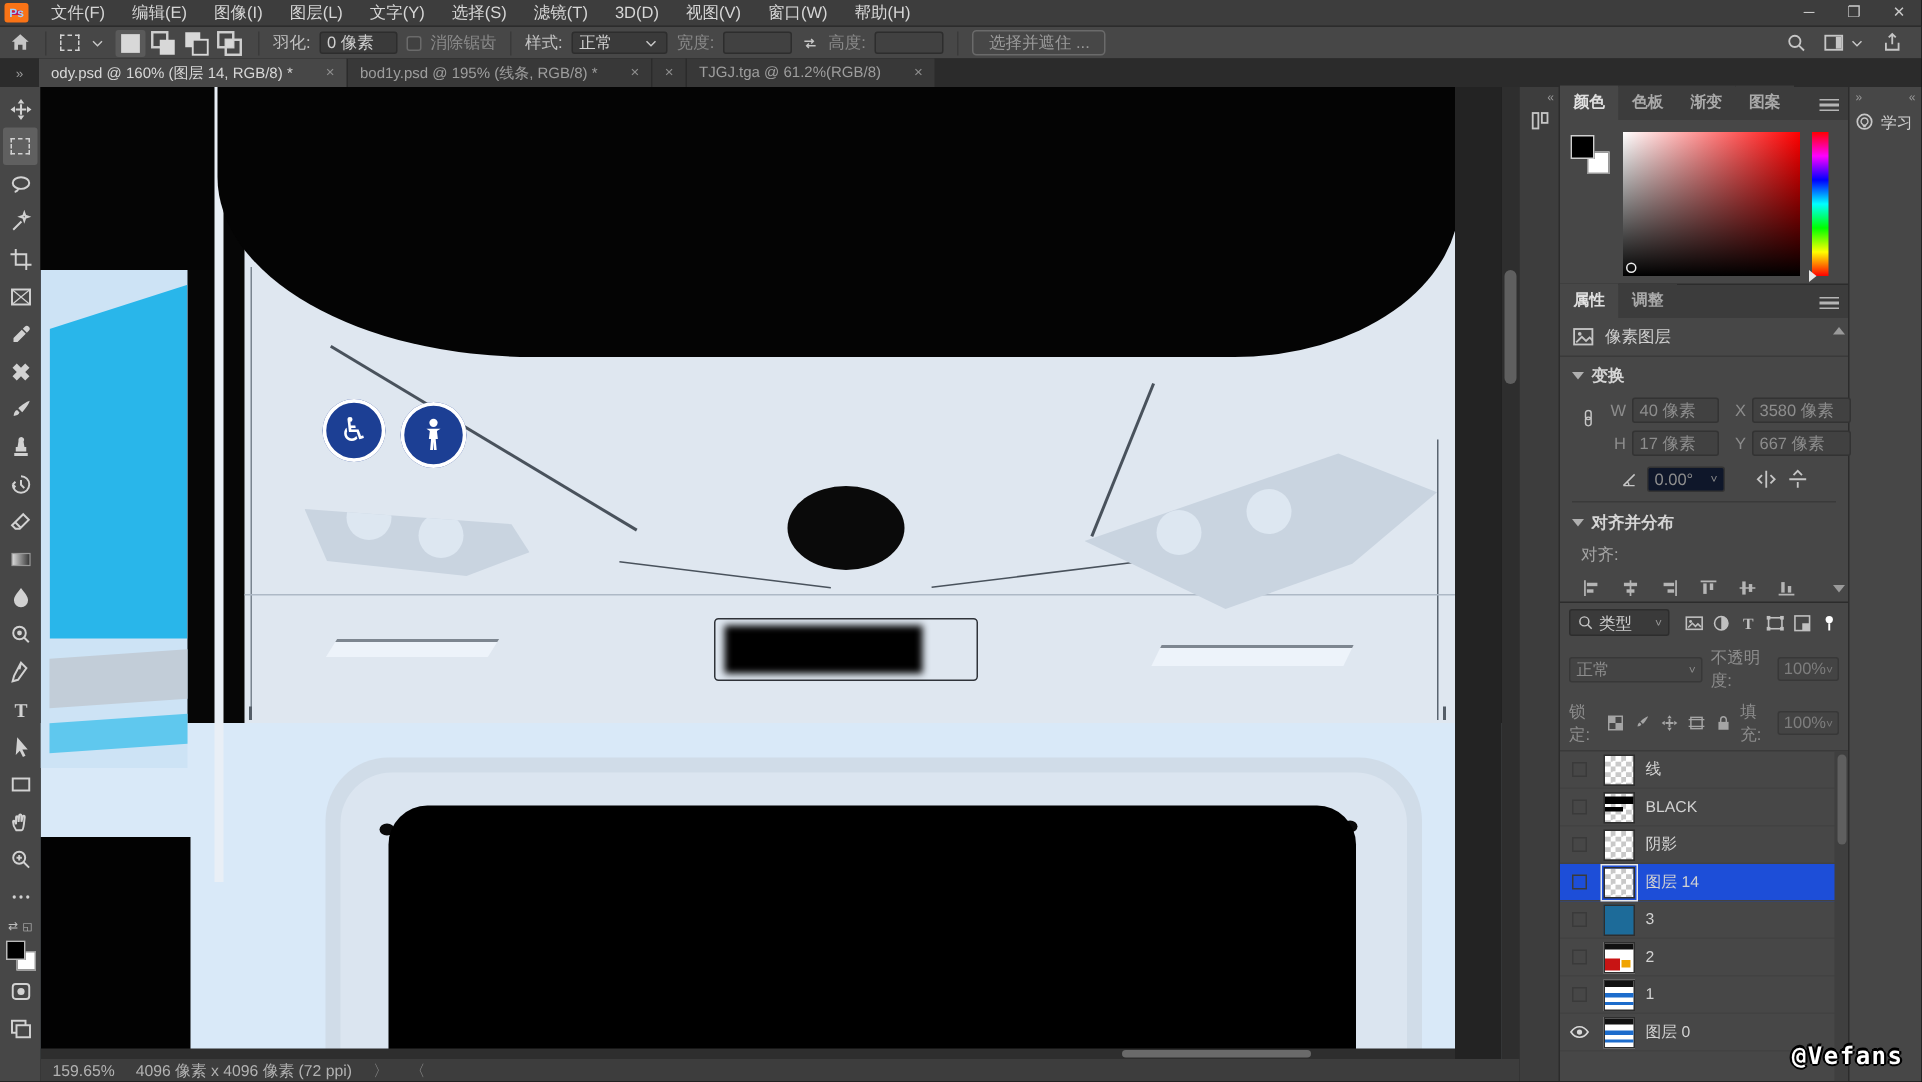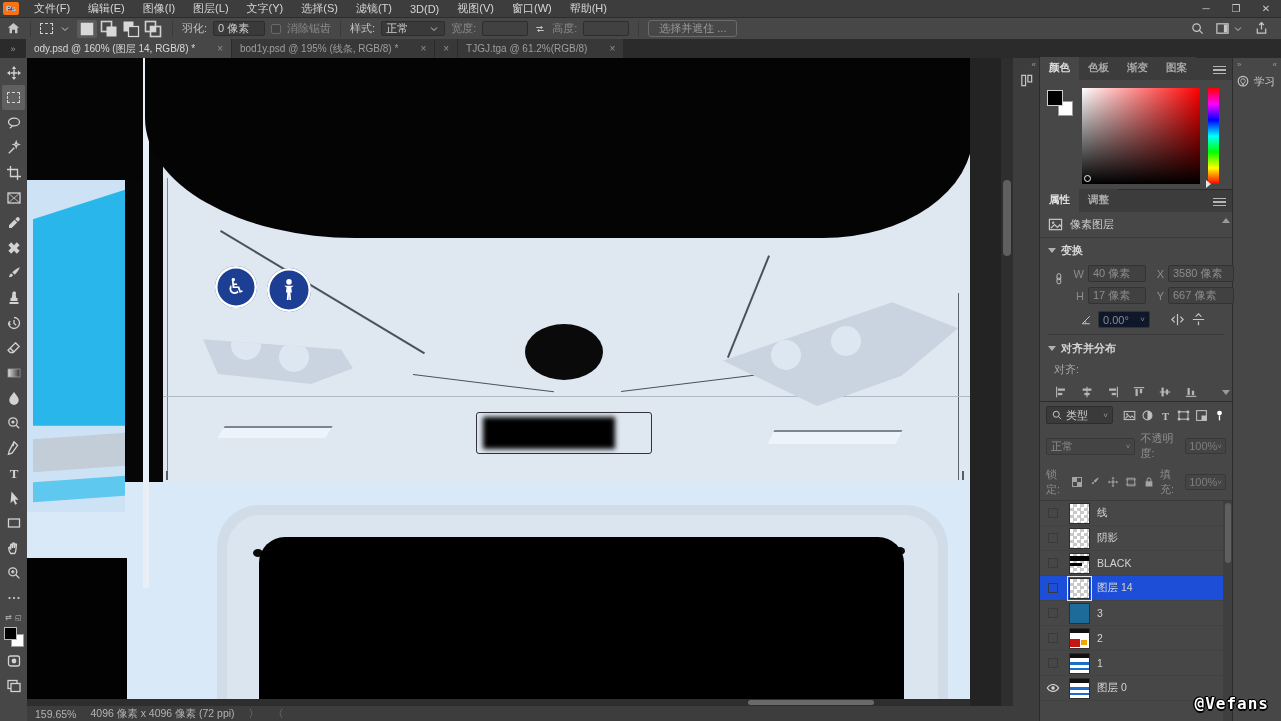--- a/index.html
+++ b/index.html
@@ -741,32 +741,32 @@
               <span class="vis-cell">
                 <span class="vis-box"></span>
               </span>
               <span class="thumb checker"></span>
               <span class="layer-name">线</span>
             </div>
             <div class="layer-row">
               <span class="vis-cell">
                 <span class="vis-box"></span>
               </span>
-              <span class="thumb checker"></span>
-              <span class="layer-name">阴影</span>
+              <span class="thumb checker">
+                <div style="position:absolute;left:0;top:2px;right:0;height:5px;background:#000"></div>
+                <div style="position:absolute;left:0;top:9px;right:7px;height:3px;background:#000"></div>
+              </span>
+              <span class="layer-name">BLACK</span>
             </div>
             <div class="layer-row">
               <span class="vis-cell">
                 <span class="vis-box"></span>
               </span>
-              <span class="thumb checker">
-                <div style="position:absolute;left:0;top:2px;right:0;height:5px;background:#000"></div>
-                <div style="position:absolute;left:0;top:9px;right:7px;height:3px;background:#000"></div>
-              </span>
-              <span class="layer-name">BLACK</span>
+              <span class="thumb checker"></span>
+              <span class="layer-name">阴影</span>
             </div>
             <div class="layer-row selected">
               <span class="vis-cell">
                 <span class="vis-box"></span>
               </span>
               <span class="thumb checker selbr"></span>
               <span class="layer-name">图层 14</span>
             </div>
             <div class="layer-row">
               <span class="vis-cell">

